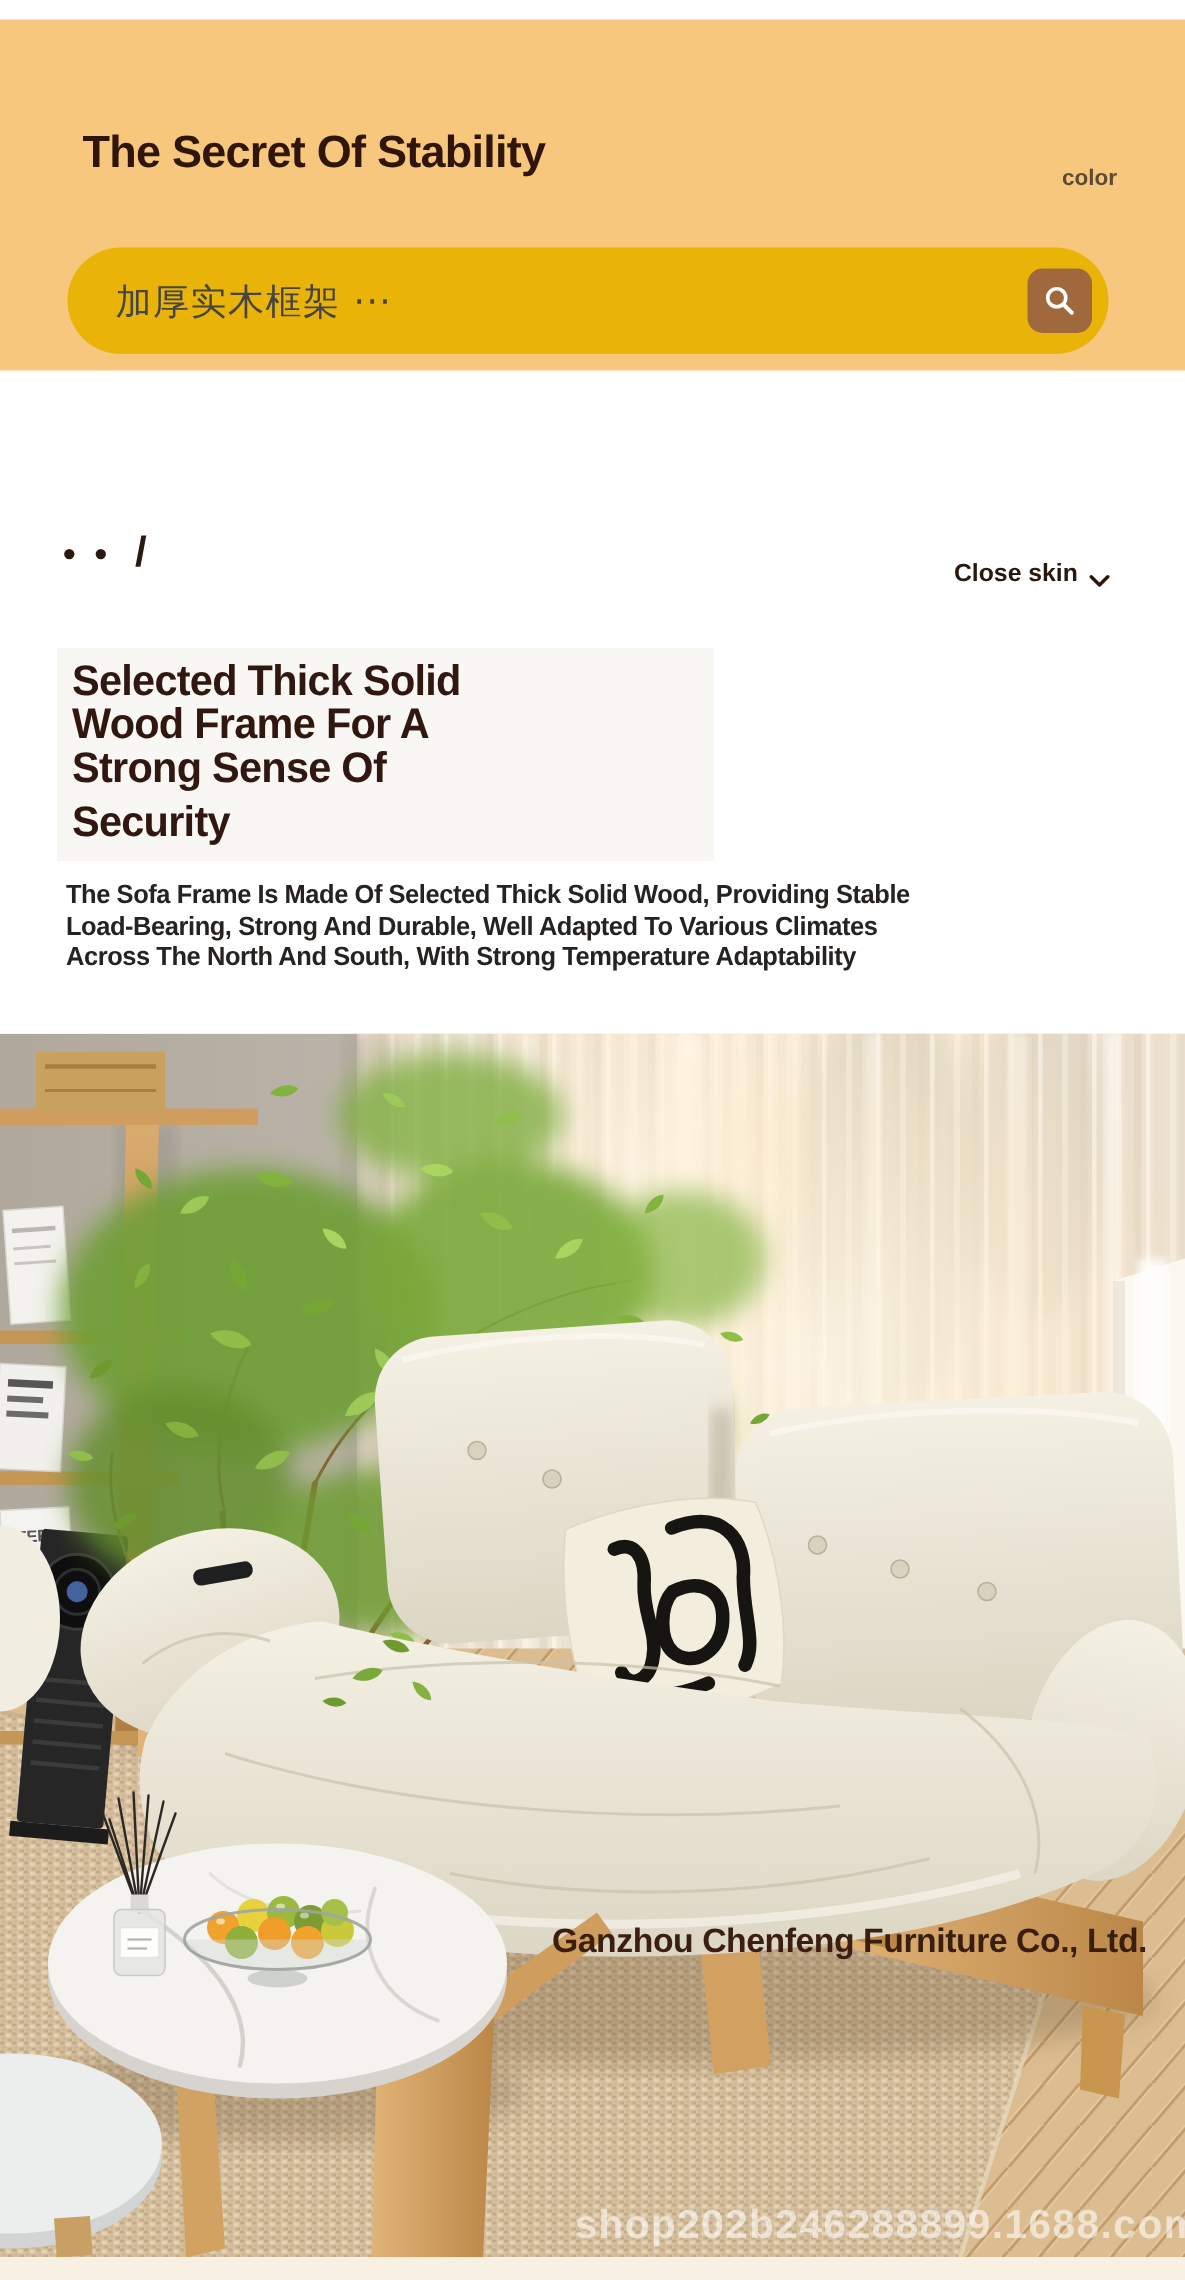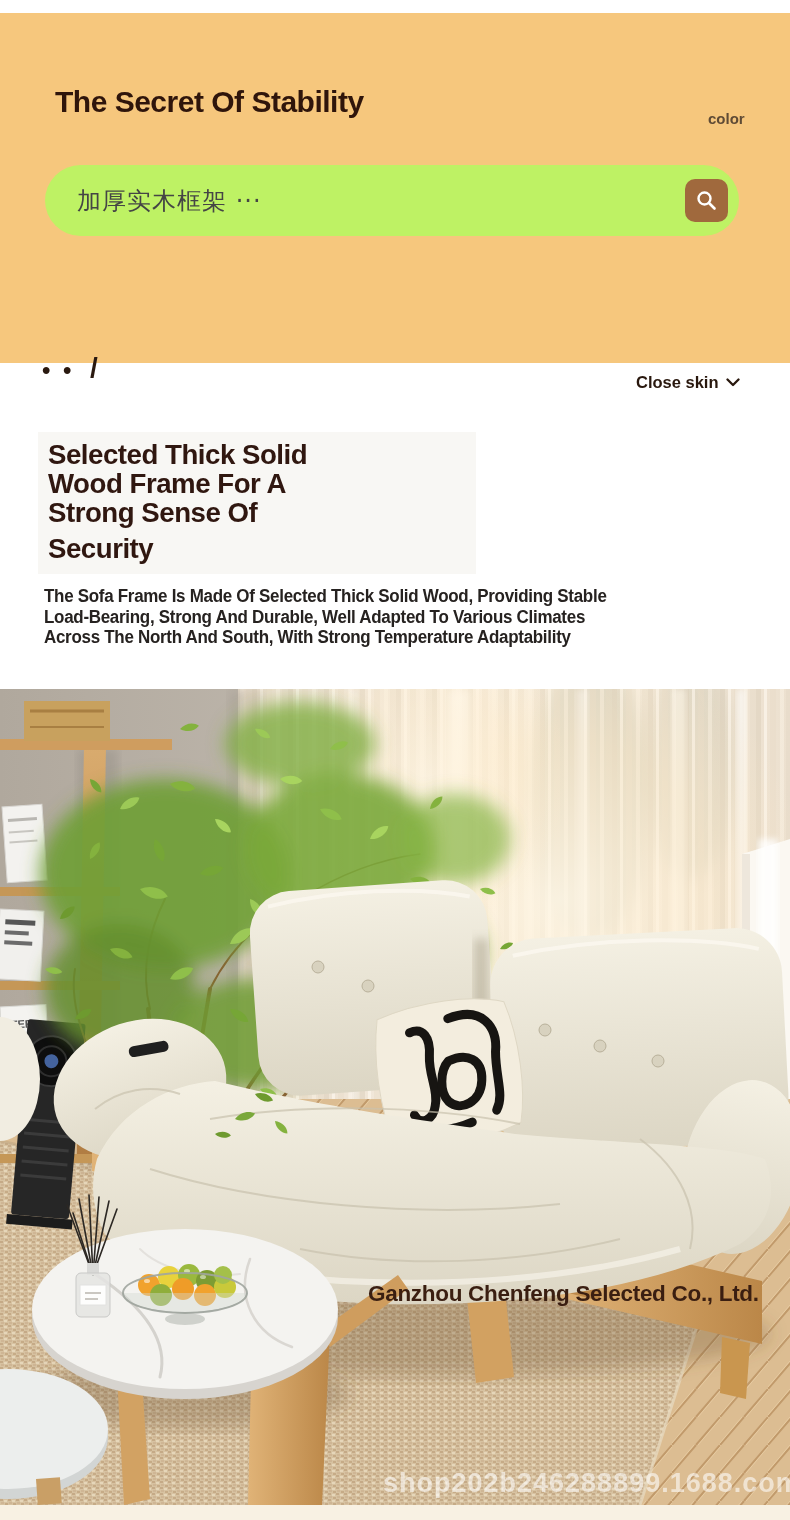--- a/index.html
+++ b/index.html
@@ -1,37 +1,37 @@
 <!DOCTYPE html>
 <html><head>
 <meta charset="utf-8">
 <style>
   html,body{margin:0;padding:0;background:#ffffff;}
   .page{position:relative;width:790px;height:1520px;overflow:hidden;background:#ffffff;
         font-family:"Liberation Sans","DejaVu Sans",sans-serif;}
   
-  .hero{position:absolute;left:0;top:13px;width:790px;height:350px;background:#f6c77d;}
+  .hero{position:absolute;left:0;top:13px;width:790px;height:234px;background:#f6c77d;}
   .hero-title{position:absolute;left:55px;top:72px;margin:0;font-size:30px;font-weight:800;
               letter-spacing:-0.5px;color:#2f150b;}
   .color-label{position:absolute;left:696px;top:97px;font-size:15px;font-weight:600;color:#5f4b35;margin-left:12px;}
   .cn-watermark{position:absolute;left:38px;top:138px;font-size:45px;font-weight:700;
                 color:rgba(245,243,240,0.55);letter-spacing:7px;z-index:3;white-space:nowrap;
                 font-family:"DejaVu Sans",sans-serif;}
-  .search-pill{position:absolute;left:45px;top:152px;width:694px;height:71px;background:#bef264;
+  .search-pill{position:absolute;left:45px;top:152px;width:694px;height:71px;background:#eab308;
                border-radius:36px;z-index:2;}
   .search-text{position:absolute;left:32px;top:20px;font-size:24px;color:#454545;letter-spacing:1px;
                font-family:"DejaVu Sans",sans-serif;}
   .search-btn{position:absolute;right:11px;top:14px;width:43px;height:43px;border:none;
               border-radius:10px;background:#a0693d;cursor:pointer;display:flex;
               align-items:center;justify-content:center;padding:0;}
   
   .decor-dots{position:absolute;left:42px;top:356px;font-size:24px;font-weight:900;color:#2a1910;
               letter-spacing:3px;}
   .decor-slash{position:absolute;left:90px;top:352px;font-size:28px;font-weight:700;color:#2a1910;}
-  .close-skin{position:absolute;left:636px;top:373px;display:flex;align-items:center;gap:7px;
+  .close-skin{position:absolute;left:636px;top:373px;display:flex;align-items:flex-end;gap:7px;
               font-size:16.5px;font-weight:700;color:#29180e;cursor:pointer;}
   .heading-bg{position:absolute;left:38px;top:432px;width:438px;height:142px;background:#f8f7f4;}
   .heading{position:absolute;left:48px;top:440px;font-size:28.5px;font-weight:800;color:#301710;
            line-height:29px;letter-spacing:-0.5px;transform:scaleX(0.97);transform-origin:left top;}
   .heading .line4{margin-top:7px;}
   .body-text{position:absolute;left:44px;top:586px;font-size:17.5px;font-weight:700;color:#262220;
              line-height:20.5px;letter-spacing:-0.3px;transform:scaleX(0.97);transform-origin:left top;}
   
   .photo{position:absolute;left:0;top:689px;width:790px;height:816px;margin:0;overflow:hidden;}
   .photo svg{display:block;}
@@ -393,18 +393,18 @@
             <ellipse cx="-38" cy="-16" rx="3" ry="2" fill="#ffffff" opacity="0.55"></ellipse>
             <ellipse cx="2" cy="-26" rx="3" ry="2" fill="#ffffff" opacity="0.55"></ellipse>
             <ellipse cx="18" cy="-20" rx="3" ry="2" fill="#ffffff" opacity="0.5"></ellipse>
           </g>
           <path d="M-62,-4 C-58,22 58,22 62,-4" fill="rgba(210,216,210,0.42)" stroke="rgba(150,155,148,0.6)"></path>
           <ellipse cx="0" cy="-4" rx="62" ry="20" fill="none" stroke="rgba(160,165,158,0.9)" stroke-width="2"></ellipse>
         </g>
       </g>
     </svg>
 
-    <div class="company-overlay">Ganzhou Chenfeng Selected Co., Ltd.</div>
+    <div class="company-overlay">Ganzhou Chenfeng Furniture Co., Ltd.</div>
     <div class="shop-watermark">shop202b246288899.1688.com</div>
   </figure>
 
   <footer class="bottom-strip"></footer>
 </div>
 
 </body></html>

